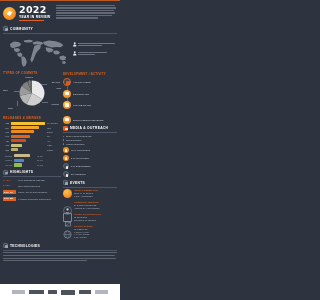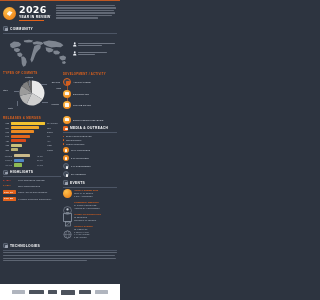--- a/index.html
+++ b/index.html
@@ -164,21 +164,21 @@
 </head>
 <body>
 
 <div class="page">
 
   <div class="hdr-accent"></div>
 
   <div class="header">
     <div class="logo-badge"></div>
     <div class="title-wrap">
-      <div class="title-year">2026</div>
+      <div class="title-year">2022</div>
       <div class="title-sub">YEAR IN REVIEW</div>
       <div class="title-rule"></div>
     </div>
     <div class="header-text">
       <div class="ln" style="width:98%"></div>
       <div class="ln" style="width:100%"></div>
       <div class="ln" style="width:96%"></div>
       <div class="ln" style="width:99%"></div>
       <div class="ln" style="width:93%"></div>
       <div class="ln" style="width:70%"></div>

